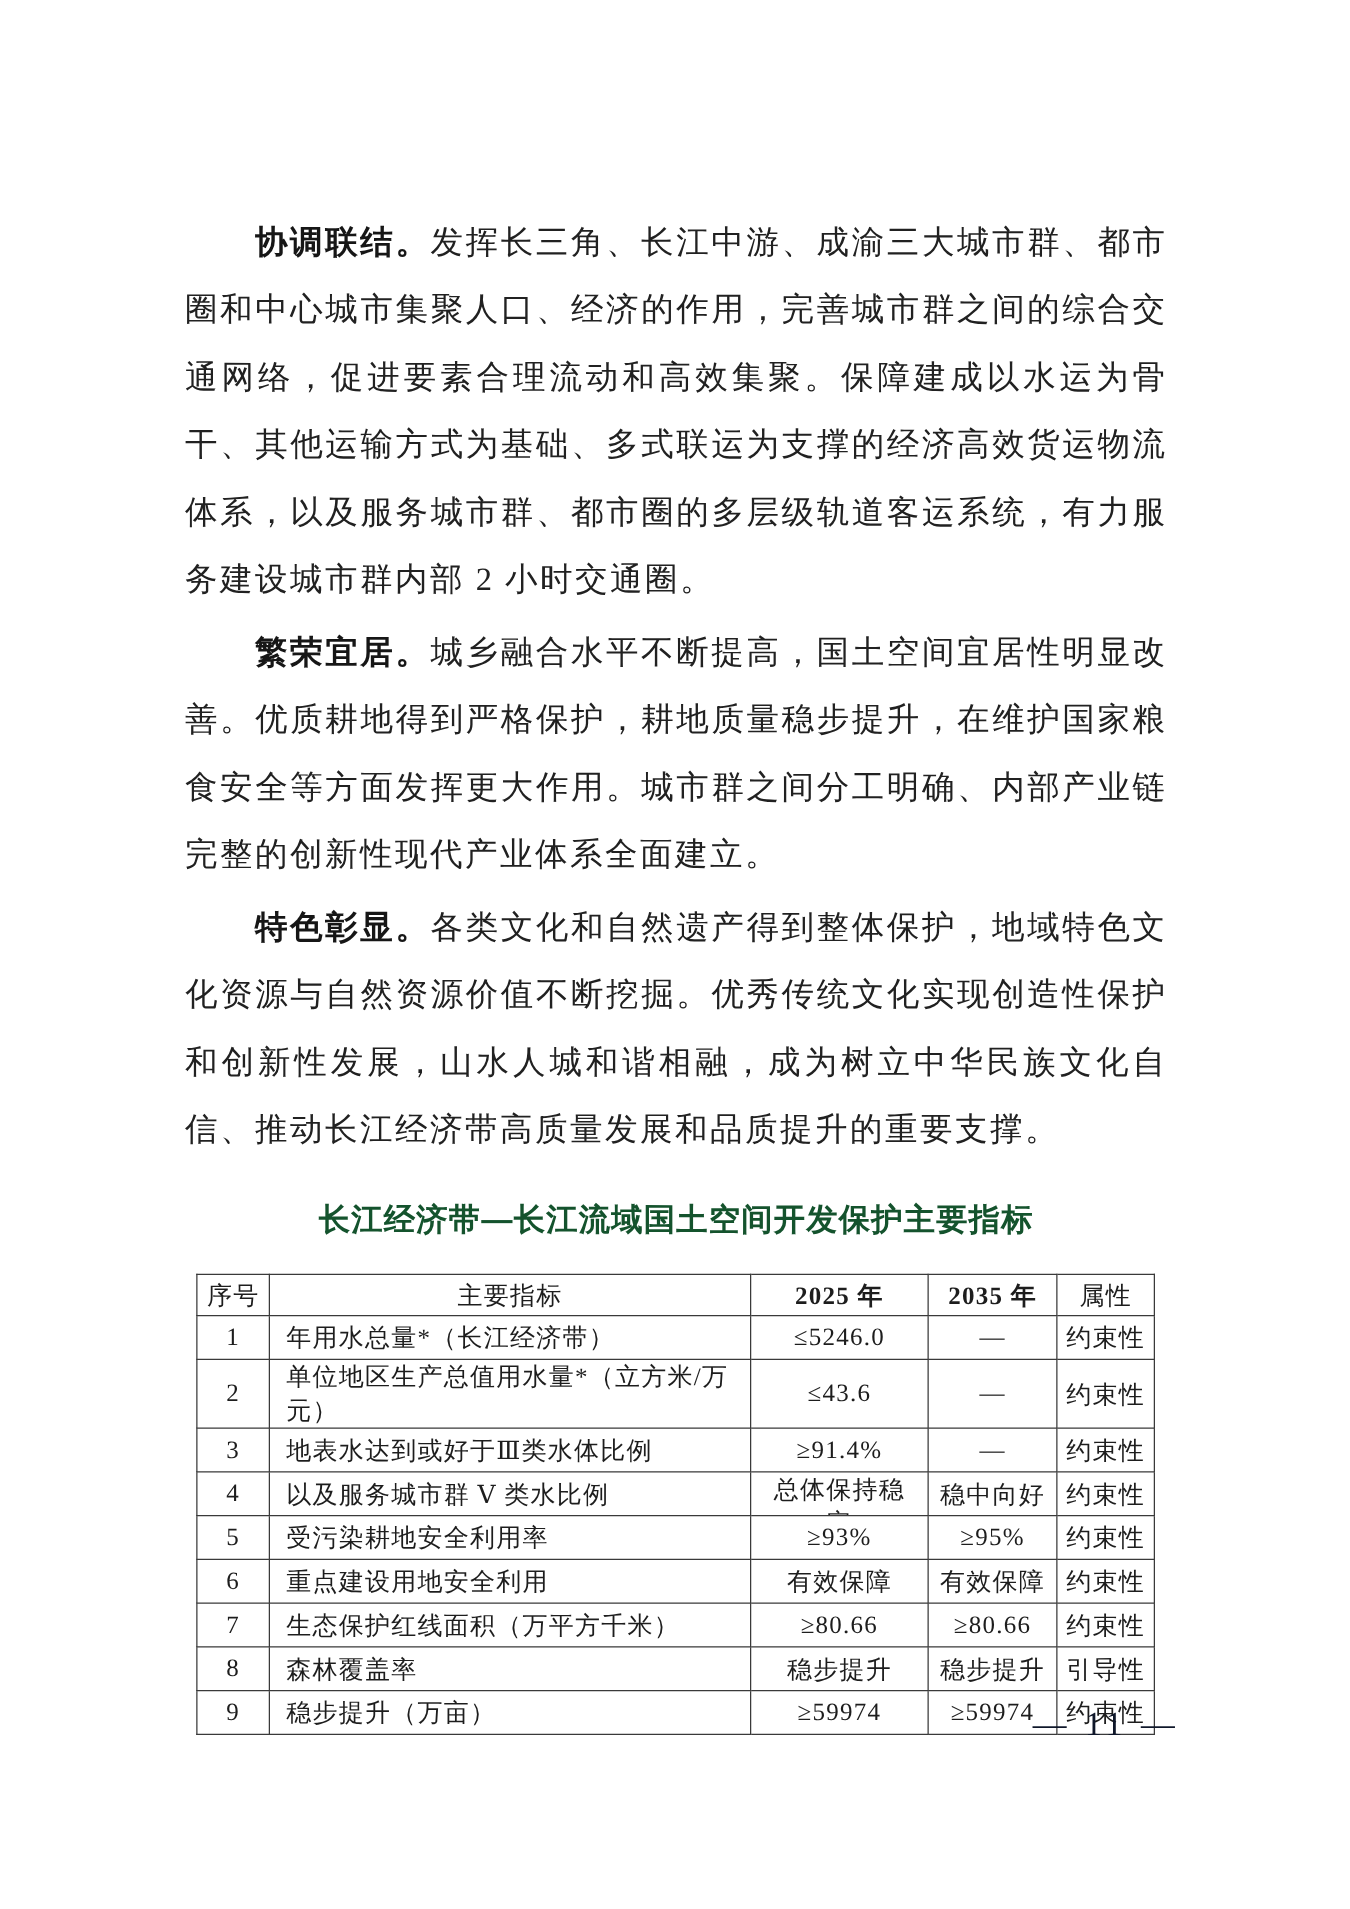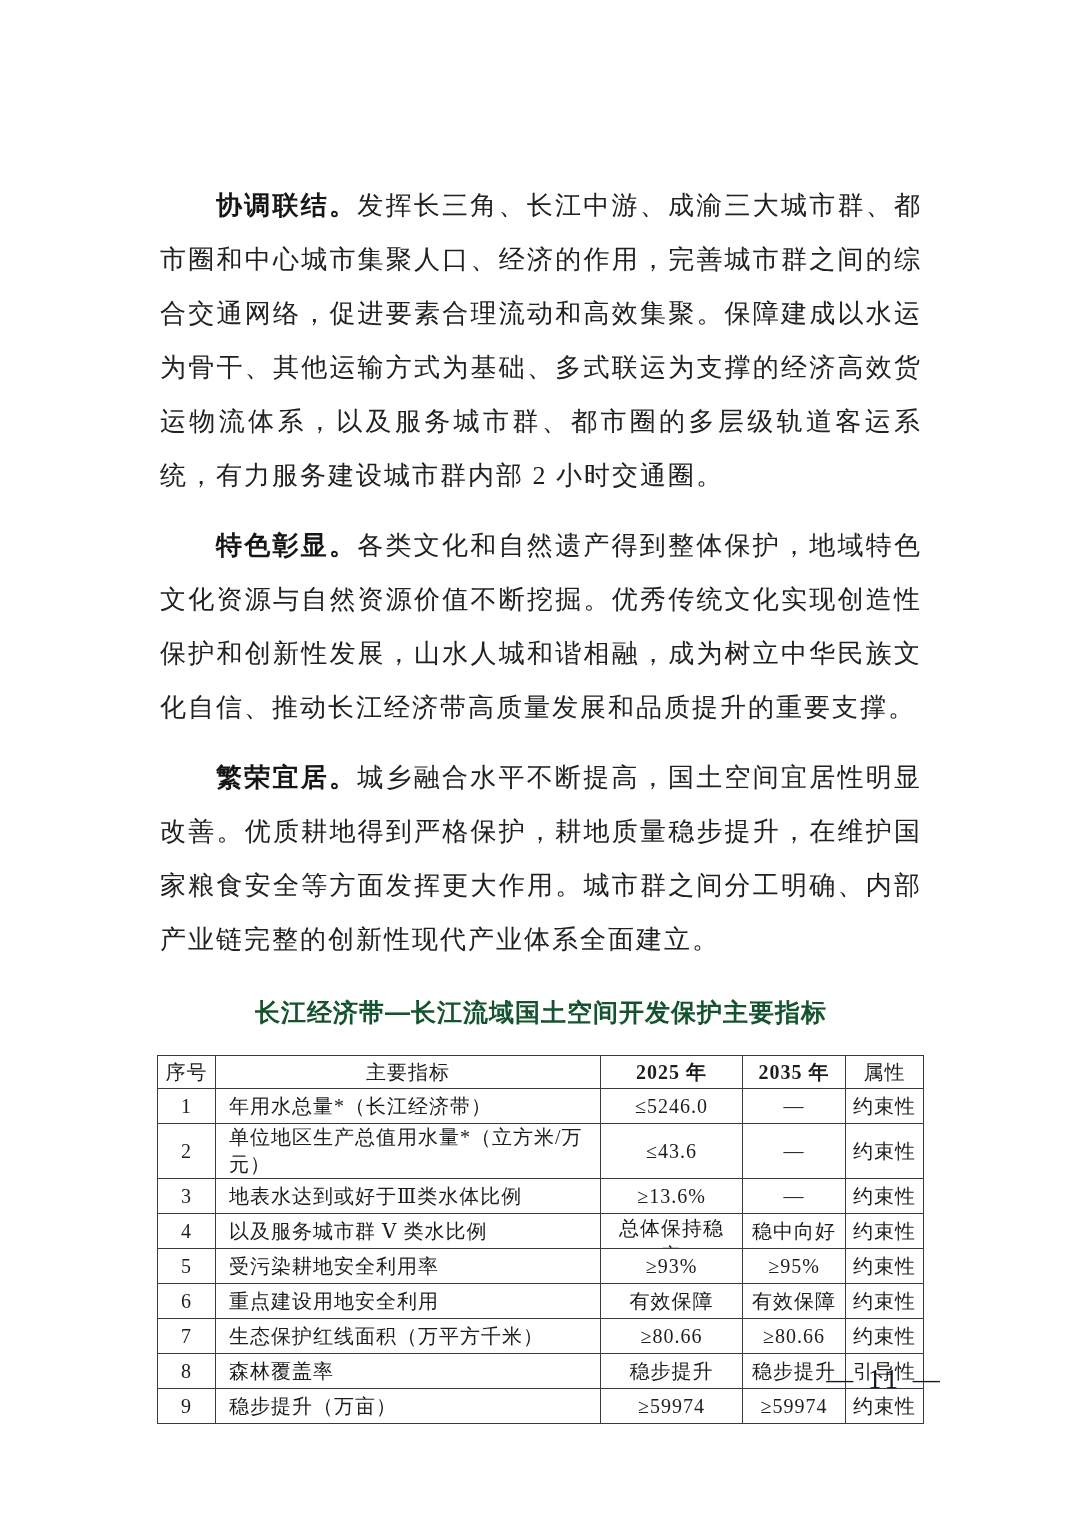--- a/index.html
+++ b/index.html
@@ -6,21 +6,21 @@
   .page{
     position:relative;
     width:1080px;height:1527px;
     background:#ffffff;
     overflow:hidden;
     font-family:"Liberation Serif","DejaVu Serif",serif;
     color:#1d1d1d;
   }
   .content{position:absolute;left:144px;top:163px;width:794px;}
   .para{
-    margin:16px;
+    margin:4px;
     font-size:26px;
     line-height:54px;
     letter-spacing:2px;
     text-align:justify;
     text-justify:inter-character;
     text-align-last:left;
     text-indent:56px;
     color:#212121;
   }
   .para b{font-weight:700;color:#161616;}
@@ -70,22 +70,22 @@
     color:#0f172a;
   }
 </style>
 </head>
 <body>
 
 <div class="page">
   <div class="content">
     <div id="paras">
         <p class="para"><b>协调联结。</b><span>发挥长三角、长江中游、成渝三大城市群、都市圈和中心城市集聚人口、经济的作用，完善城市群之间的综合交通网络，促进要素合理流动和高效集聚。保障建成以水运为骨干、其他运输方式为基础、多式联运为支撑的经济高效货运物流体系，以及服务城市群、都市圈的多层级轨道客运系统，有力服务建设城市群内部 2 小时交通圈。</span></p>
+        <p class="para"><b>繁荣宜居。</b><span>城乡融合水平不断提高，国土空间宜居性明显改善。优质耕地得到严格保护，耕地质量稳步提升，在维护国家粮食安全等方面发挥更大作用。城市群之间分工明确、内部产业链完整的创新性现代产业体系全面建立。</span></p>
         <p class="para"><b>特色彰显。</b><span>各类文化和自然遗产得到整体保护，地域特色文化资源与自然资源价值不断挖掘。优秀传统文化实现创造性保护和创新性发展，山水人城和谐相融，成为树立中华民族文化自信、推动长江经济带高质量发展和品质提升的重要支撑。</span></p>
-        <p class="para"><b>繁荣宜居。</b><span>城乡融合水平不断提高，国土空间宜居性明显改善。优质耕地得到严格保护，耕地质量稳步提升，在维护国家粮食安全等方面发挥更大作用。城市群之间分工明确、内部产业链完整的创新性现代产业体系全面建立。</span></p>
       </div>
     <h2 class="doc-title">长江经济带—长江流域国土空间开发保护主要指标</h2>
     <table class="indicators">
       <colgroup id="cols">
           <col style="width: 58px;">
           <col style="width: 385px;">
           <col style="width: 142px;">
           <col style="width: 103px;">
           <col style="width: 78px;">
         </colgroup>
@@ -109,21 +109,21 @@
           <tr>
             <td>2</td>
             <td class="ind">单位地区生产总值用水量*（立方米/万元）</td>
             <td>≤43.6</td>
             <td>—</td>
             <td>约束性</td>
           </tr>
           <tr>
             <td>3</td>
             <td class="ind">地表水达到或好于Ⅲ类水体比例</td>
-            <td>≥13.6%</td>
+            <td>≥91.4%</td>
             <td>—</td>
             <td>约束性</td>
           </tr>
           <tr>
             <td>4</td>
             <td class="ind">以及服务城市群 Ⅴ 类水比例</td>
             <td>
               <div class="clip">总体保持稳定</div>
             </td>
             <td>稳中向好</td>

